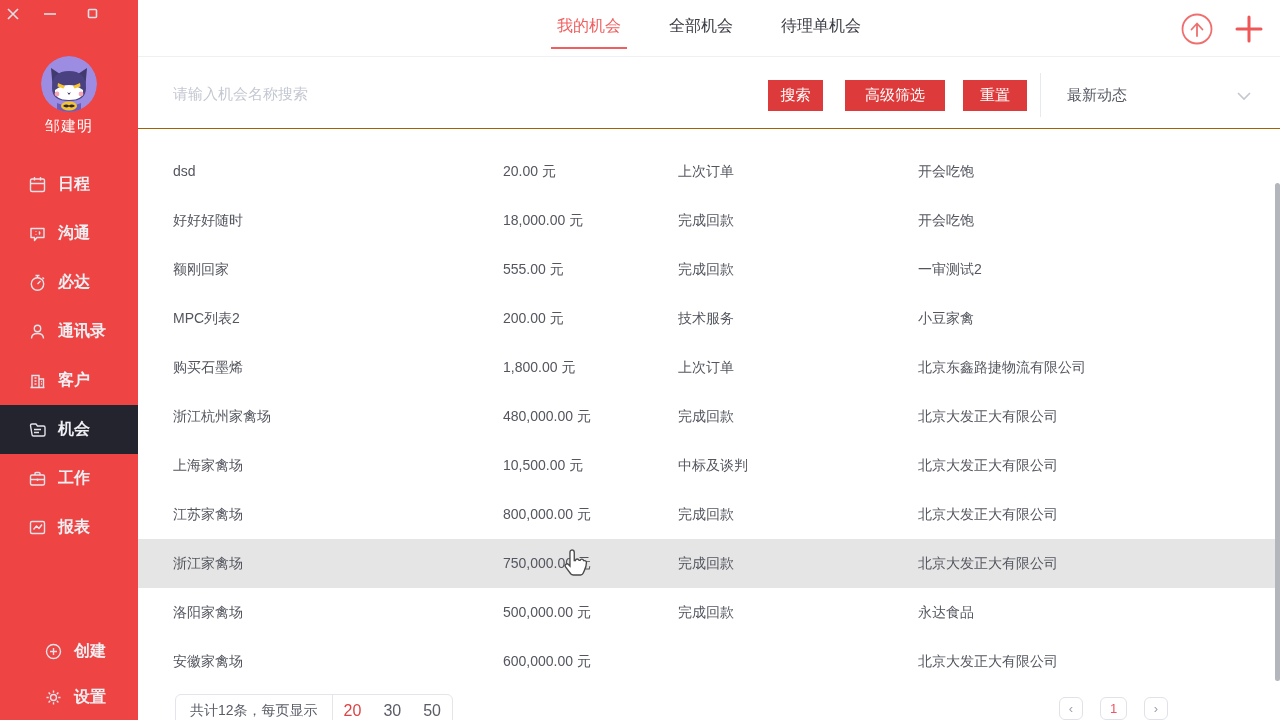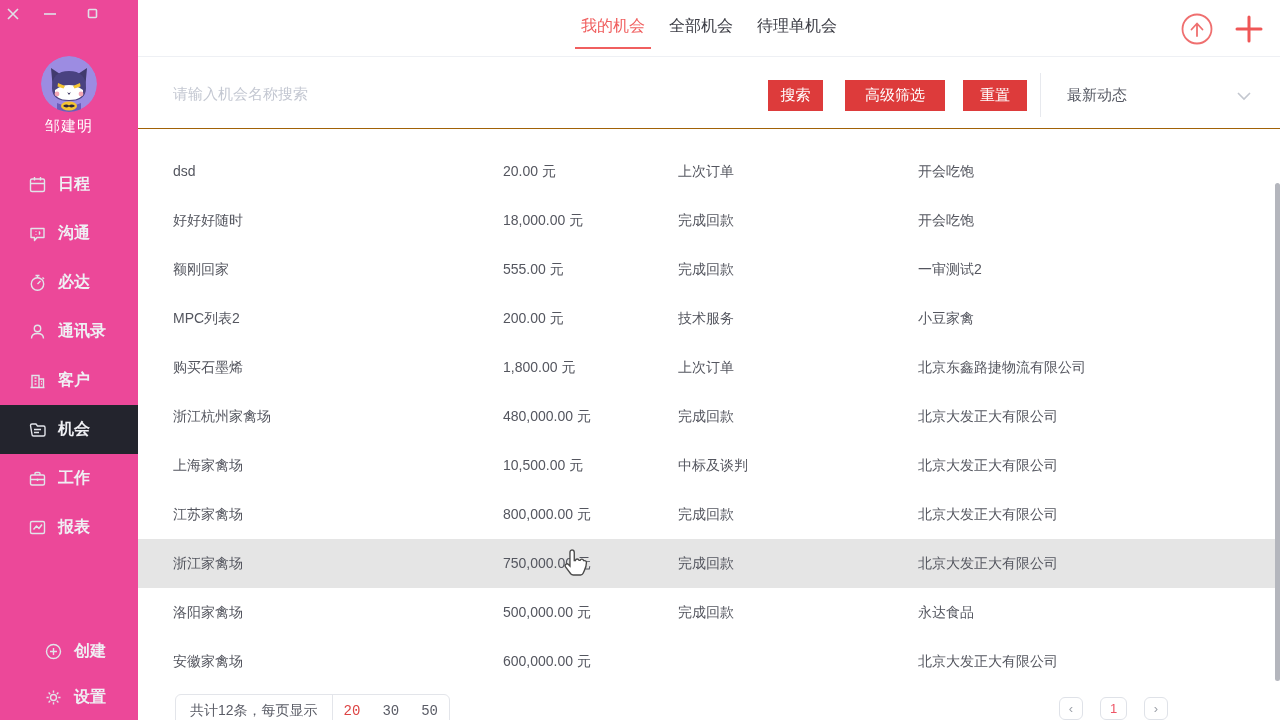--- a/index.html
+++ b/index.html
@@ -1,20 +1,20 @@
 <!DOCTYPE html>
 <html><head>
 <meta charset="utf-8">
 <style>
   * { margin:0; padding:0; box-sizing:border-box; }
   html,body { width:1280px; height:720px; overflow:hidden; }
   body { font-family:"Liberation Sans","DejaVu Sans",sans-serif; background:#fff; position:relative; }
 
   
-  .sidebar { position:absolute; left:0; top:0; width:138px; height:720px; background:#ec4899; color:#eceef2;text-decoration:underline; }
+  .sidebar { position:absolute; left:0; top:0; width:138px; height:720px; background:#ef4444; color:#eceef2;text-decoration:underline; }
   .win-controls { position:absolute; left:0; top:0; width:138px; height:26px; }
   .wc { position:absolute; top:6px; width:16px; height:16px; display:flex; align-items:center; justify-content:center; cursor:pointer; }
   .wc.close { left:5px; } .wc.min { left:42px; } .wc.max { left:84px; }
   .wc svg { stroke:#dfe1e8; stroke-width:1.6; fill:none; }
 
   .profile { position:absolute; left:0; top:56px; width:138px; text-align:center; }
   .avatar { width:56px; height:56px; margin:0 auto; border-radius:50%; overflow:hidden; cursor:pointer; }
   .username { margin-top:5px; font-size:15px; color:#ffffff; letter-spacing:1px; }
 
   .menu { position:absolute; left:0; top:160px; width:138px; }
@@ -23,21 +23,21 @@
   .menu-item .mi svg { stroke:#e2e4ea; stroke-width:1.4; fill:none; width:19px; height:19px; }
   .menu-item .ml { font-size:16px; font-weight:600; color:#eff0f4; }
   .menu-item.active { background:#23242d; }
   .menu.footer { top:628px;margin-left:16px; }
   .menu.footer .menu-item { height:46px; }
 
   
   .main { position:absolute; left:138px; top:0; width:1142px; height:720px; background:#fff; }
 
   .topbar { position:relative; height:57px; border-bottom:1px solid #eef0f4; }
-  .tabs { position:absolute; left:0; right:0; top:0; height:57px; display:flex; justify-content:center; align-items:center; gap:20px; }
+  .tabs { position:absolute; left:0; right:0; top:0; height:57px; display:flex; justify-content:center; align-items:center; gap:44px; }
   .tab { font-size:16px; color:#3c3d45; cursor:pointer; position:relative; padding:0 2px 4px; }
   .tab.active { color:#f05f5f; }
   .tab.active::after { content:""; position:absolute; left:-4px; right:-4px; bottom:-8px; height:2px; background:#f05f5f; }
   .top-actions { position:absolute; right:16px; top:0; height:57px; display:flex; align-items:center; gap:20px; }
   .icon-btn { cursor:pointer; display:inline-flex; }
 
   .toolbar { position:relative; height:72px; border-bottom:1px solid #a16207; }
   .search-input { position:absolute; left:35px; top:16px; width:480px; height:40px; border:none; outline:none; font-size:15px; color:#454754; background:transparent; }
   .search-input::placeholder { color:#c4c8d2; }
   .rbtn { position:absolute; top:23px; height:31px; background:#dd3b3b; color:#fff; border:none; border-radius:0; font-size:15px; font-family:inherit; cursor:pointer; }
@@ -55,21 +55,21 @@
   .cell { position:absolute; top:0; line-height:49px; font-size:14px; color:#54565f; white-space:nowrap; }
   .c-name { left:35px; width:300px; }
   .c-amount { left:365px; width:160px; }
   .c-stage { left:540px; width:200px; }
   .c-company { left:780px; width:330px; }
 
   .pagebar { position:absolute; left:0; top:690px; width:1048px; height:30px; background:#fff; }
   .sizebox { position:absolute; left:37px; top:4px; height:34px; border:1px solid #e3e5ea; border-radius:6px; display:flex; align-items:center; background:#fff; }
   .summary { font-size:14px; color:#5a5c66; padding:0 14px; }
   .sdiv { width:1px; height:34px; background:#e3e5ea; }
-  .psize { font-size:14px; color:#5a5c66; padding:0 11px; cursor:pointer;font-family:Liberation Mono, monospace; }
+  .psize { font-size:16px; color:#5a5c66; padding:0 11px; cursor:pointer; }
   .psize.active { color:#dd4444; }
   .pager { position:absolute; right:18px; top:7px; display:flex; gap:17px; }
   .pgbtn { width:24px; height:23px; border:1px solid #dfe2e8; border-radius:6px; background:#fff; color:#9da1a9; font-size:13px; line-height:21px; text-align:center; cursor:pointer; font-family:inherit; }
   .pgbtn.cur { width:27px; color:#ee5566; }
 
   .scroll-thumb { position:absolute; left:1275px; top:183px; width:5px; height:498px; background:#b4b6bd; border-radius:3px; cursor:pointer; }
 
   .cursor { position:absolute; left:560px; top:548px; pointer-events:none; z-index:99; }
 </style>
 </head>

